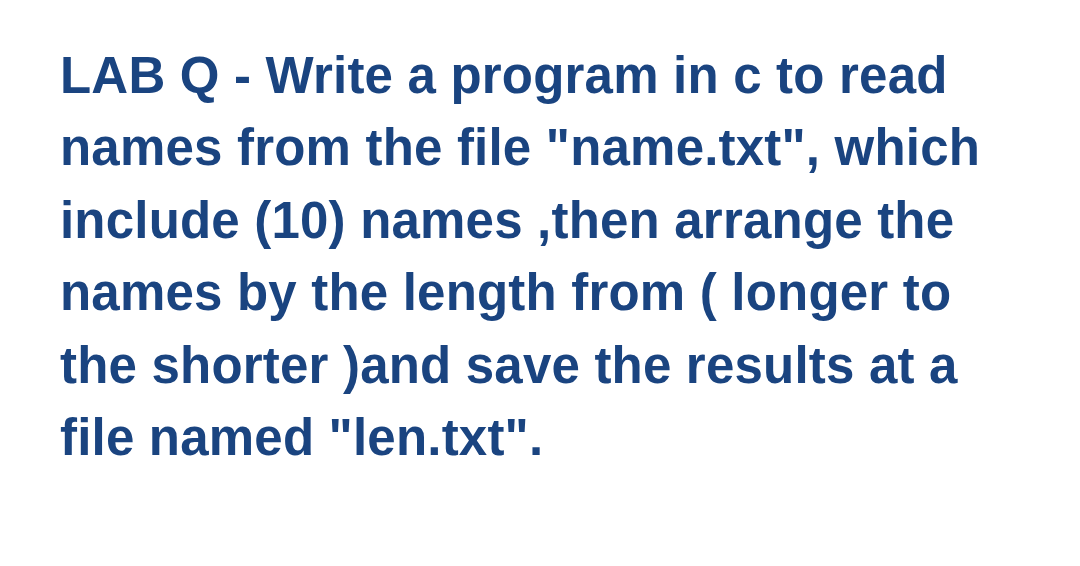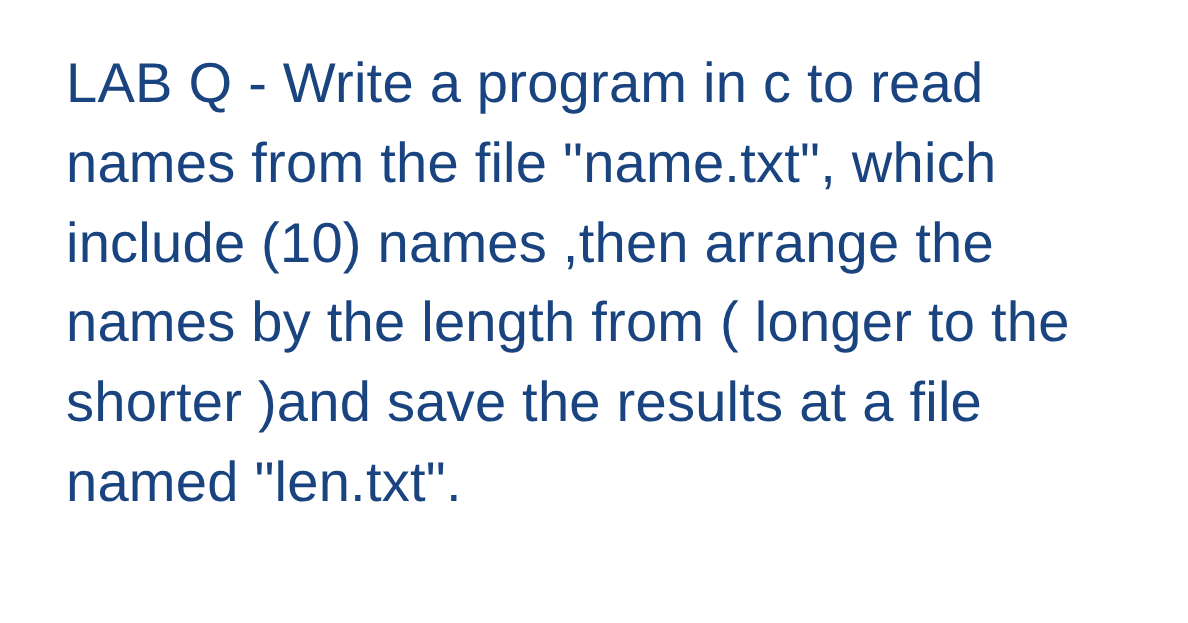--- a/index.html
+++ b/index.html
@@ -13,20 +13,20 @@
       background: #ffffff;
       font-family: 'Segoe UI', 'Arial', sans-serif;
       padding: 40px 50px 40px 60px;
       display: flex;
       align-items: flex-start;
     }
     .question-text {
       color: #1a4480;
       font-size: 51px;
       line-height: 1.42;
-      font-weight: 400;
+      font-weight: 700;
       letter-spacing: 0.2px;
     }
   </style>
 </head>
 <body>
 
 <div class="question-text">LAB Q - Write a program in c to read names from the file "name.txt", which include (10) names ,then arrange the names by the length from ( longer to the shorter )and save the results at a file named "len.txt".</div>
 
 </body></html>

